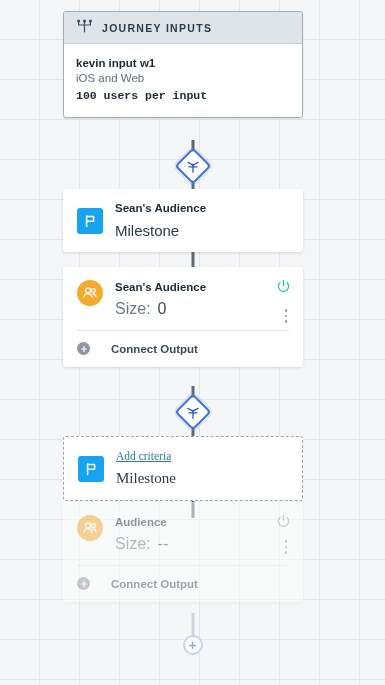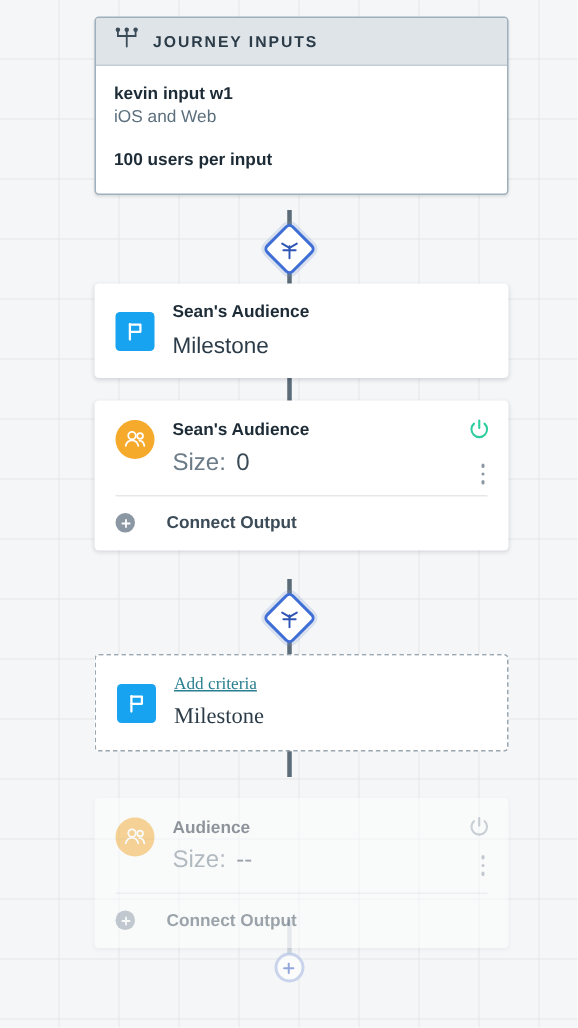--- a/index.html
+++ b/index.html
@@ -67,21 +67,21 @@
     display: flex;
     align-items: center;
     justify-content: center;
     opacity: .72;
   }
 
   
   .card {
     position: absolute;
     left: 63px;
-    width: 276px;
+    width: 240px;
     background: #ffffff;
     border-radius: 3px;
     z-index: 3;
   }
 
   
   .ji-card {
     border: 1px solid #9fb0bd;
     box-shadow: 0 1px 2px rgba(0,0,0,.10);
     overflow: hidden;
@@ -95,21 +95,21 @@
     gap: 9px;
     padding: 0 12px;
   }
   .ji-title {
     font-size: 10.5px;
     font-weight: bold;
     letter-spacing: 1.3px;
     color: #2b3b47;
   }
   .ji-body { padding: 12px 12px 14px 12px; }
-  .ji-group + .ji-group { margin-top: 14px; }
+  .ji-group + .ji-group { margin-top: 2px; font-family: Liberation Mono, monospace; }
   .ji-name {
     font-size: 11.5px;
     font-weight: bold;
     color: #1c2b36;
     line-height: 15px;
   }
   .ji-sub {
     font-size: 11.5px;
     color: #5c6f7d;
     line-height: 15px;
@@ -329,21 +329,21 @@
       </svg>
     </div>
     <div class="node-text">
       <a class="node-title link" href="#">Add criteria</a>
       <span class="node-sub">Milestone</span>
     </div>
   </div>
 
   <div class="connector" style="top:491px; height:27px;"></div>
 
-  <div class="card aud-card faded" style="top:532px;">
+  <div class="card aud-card faded" style="top:502px;">
     <div class="aud-main">
       <div class="avatar">
         <svg width="16" height="14" viewBox="0 0 16 14">
           <g fill="none" stroke="#ffffff" stroke-width="1.2" stroke-linecap="round">
             <circle cx="6" cy="4.4" r="2.5"></circle>
             <circle cx="11.4" cy="4.6" r="1.9"></circle>
             <path d="M1.8 11.2 C2.4 8.6 4 7.6 6 7.6 C8 7.6 9.6 8.6 10.2 11.2"></path>
             <path d="M11 7.8 C12.6 7.9 13.8 8.9 14.2 11.2"></path>
           </g>
         </svg>

